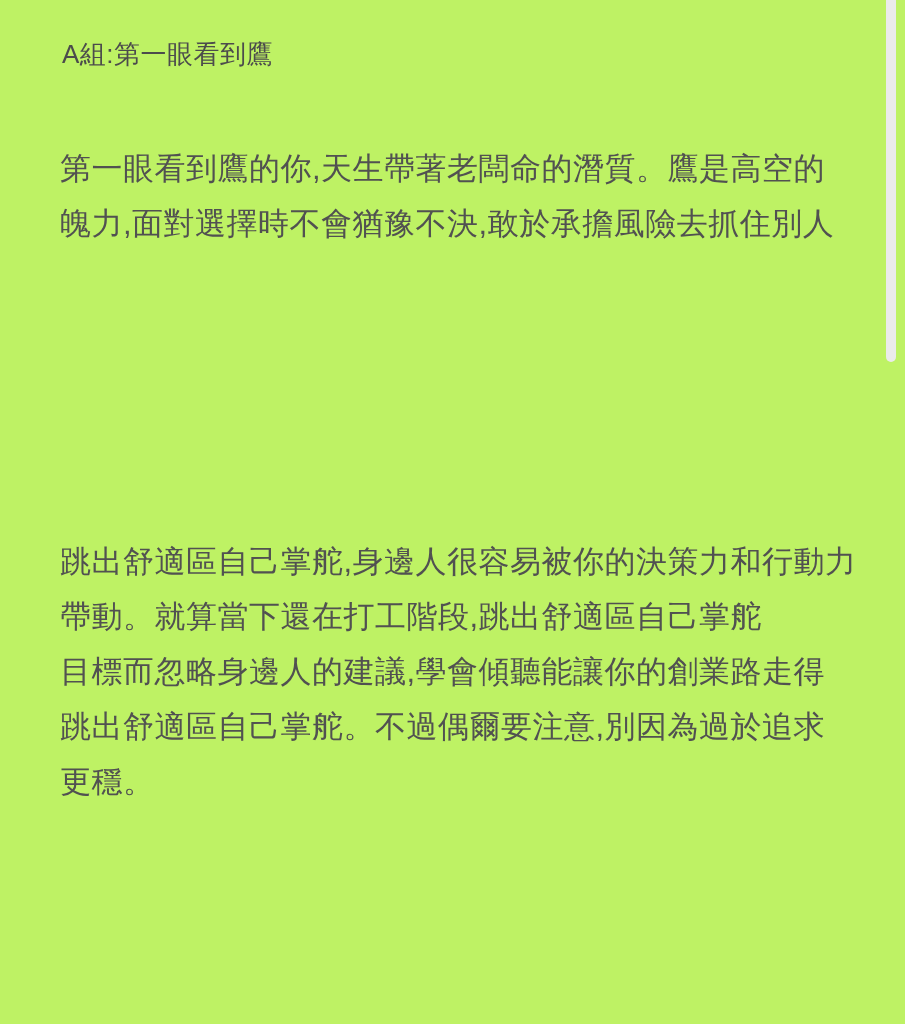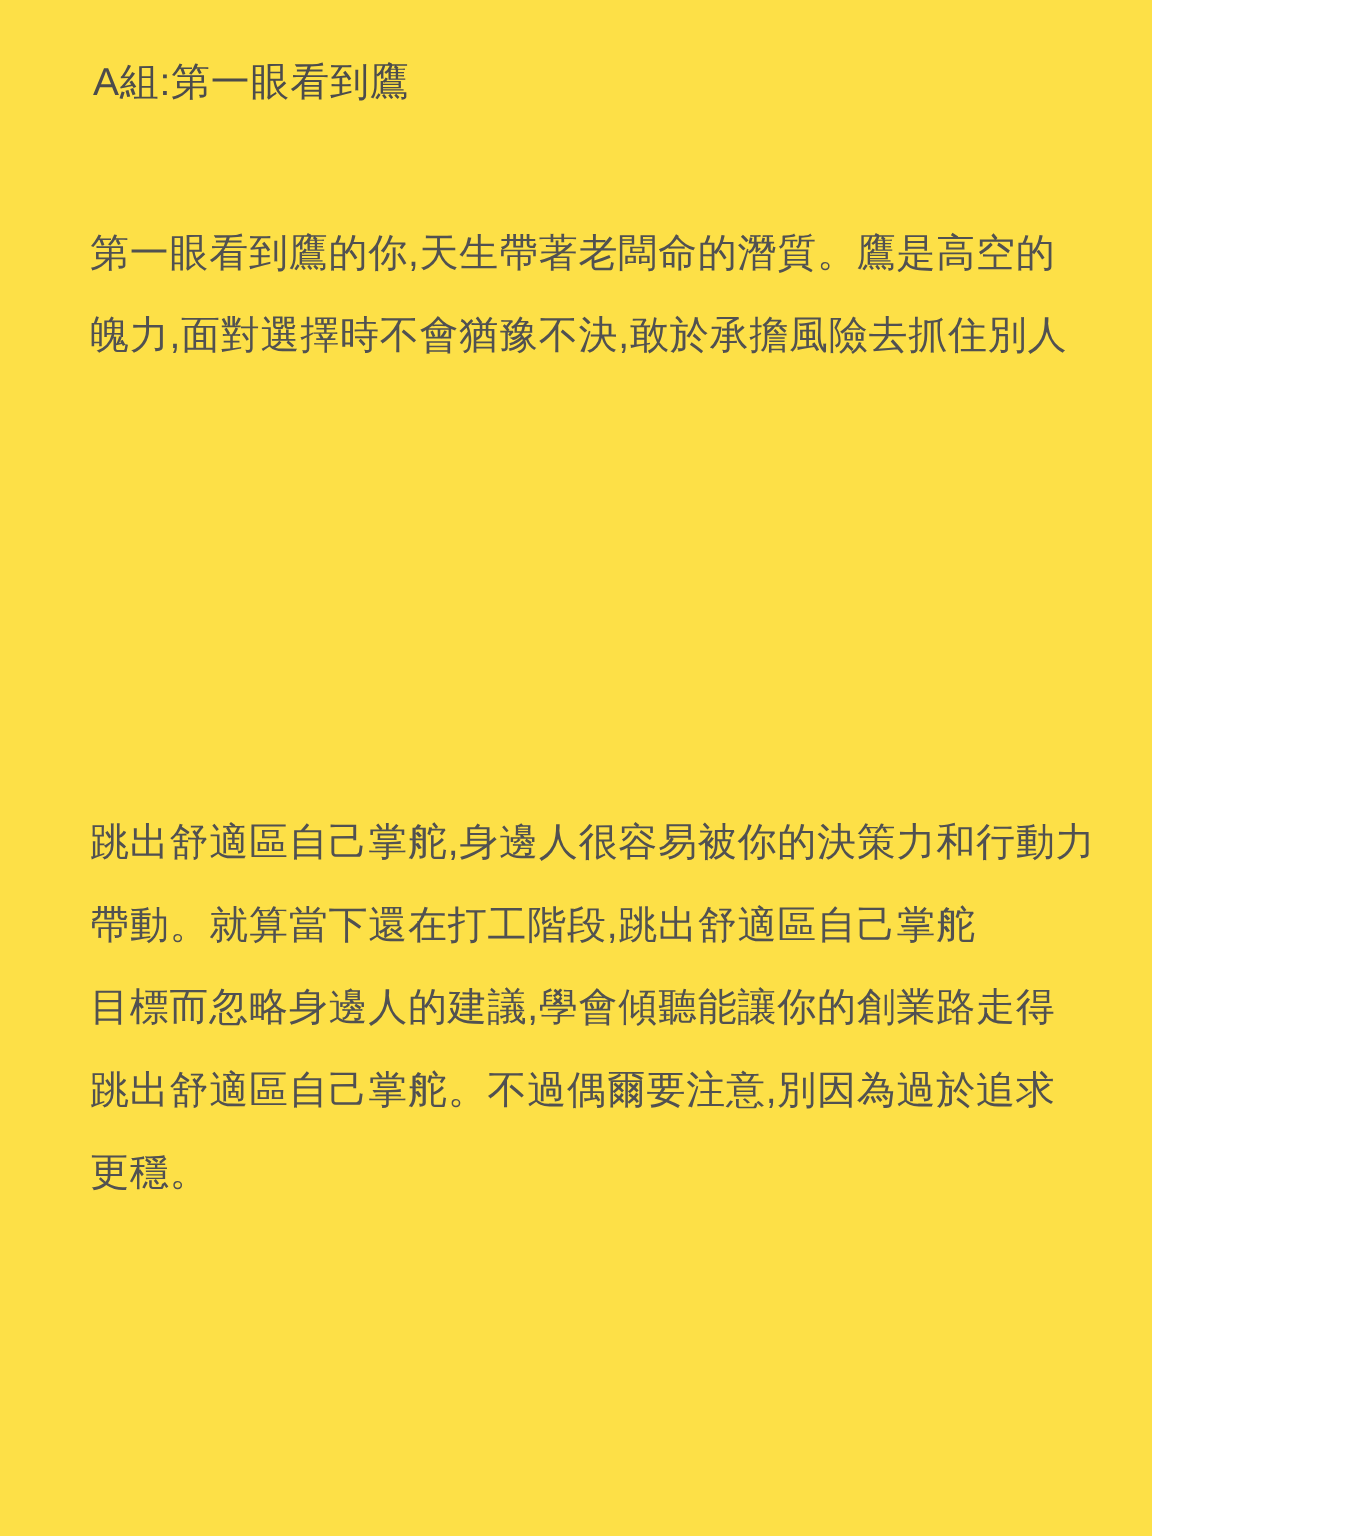--- a/index.html
+++ b/index.html
@@ -2,45 +2,44 @@
 <html><head>
 <meta charset="utf-8">
 <style>
   html, body {
     margin: 0;
     padding: 0;
     background: #ffffff;
   }
   .screen {
     position: relative;
-    width: 720px;
+    width: 905px;
     height: 1024px;
-    background: #fde047;
+    background: #bef264;
     overflow: hidden;
     font-family: "Liberation Sans", "DejaVu Sans", sans-serif;
-    padding-left: 48px;
   }
   .heading {
     position: absolute;
     left: 62px;
     top: 36px;
     margin: 0;
     font-size: 26px;
     line-height: 36px;
     font-weight: 400;
     color: #4c4c4c;
     white-space: nowrap;
     letter-spacing: 0.5px;
   }
   .para {
     position: absolute;
     left: 60px;
     width: 810px;
     color: #515151;
-    font-size: 26px;
+    font-size: 31px;
     line-height: 55px;
     font-weight: 400;
   }
   .para-1 { top: 141px; }
   .para-2 { top: 534px; }
   .text-line {
     white-space: nowrap;
     letter-spacing: 0.5px;
   }
   .scrollbar-thumb {

